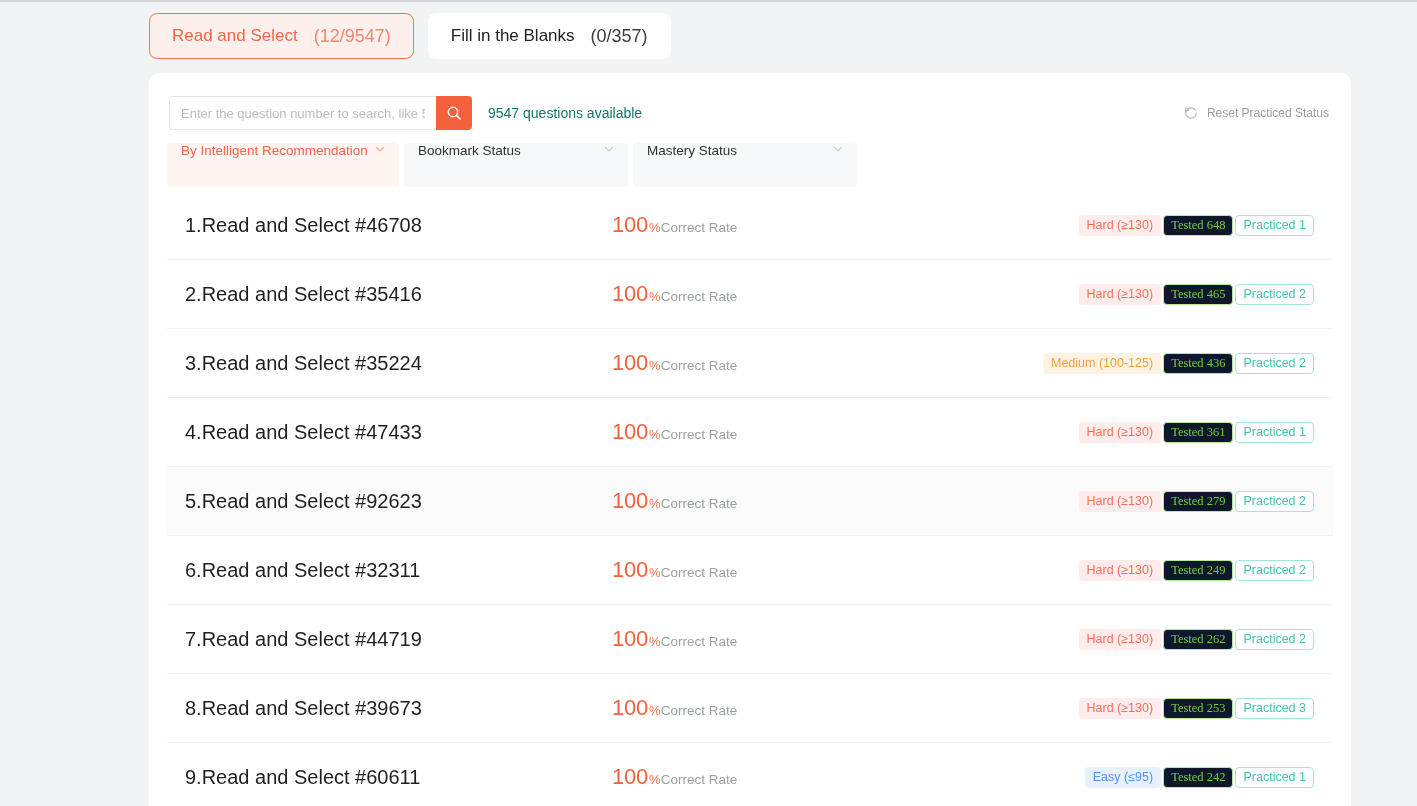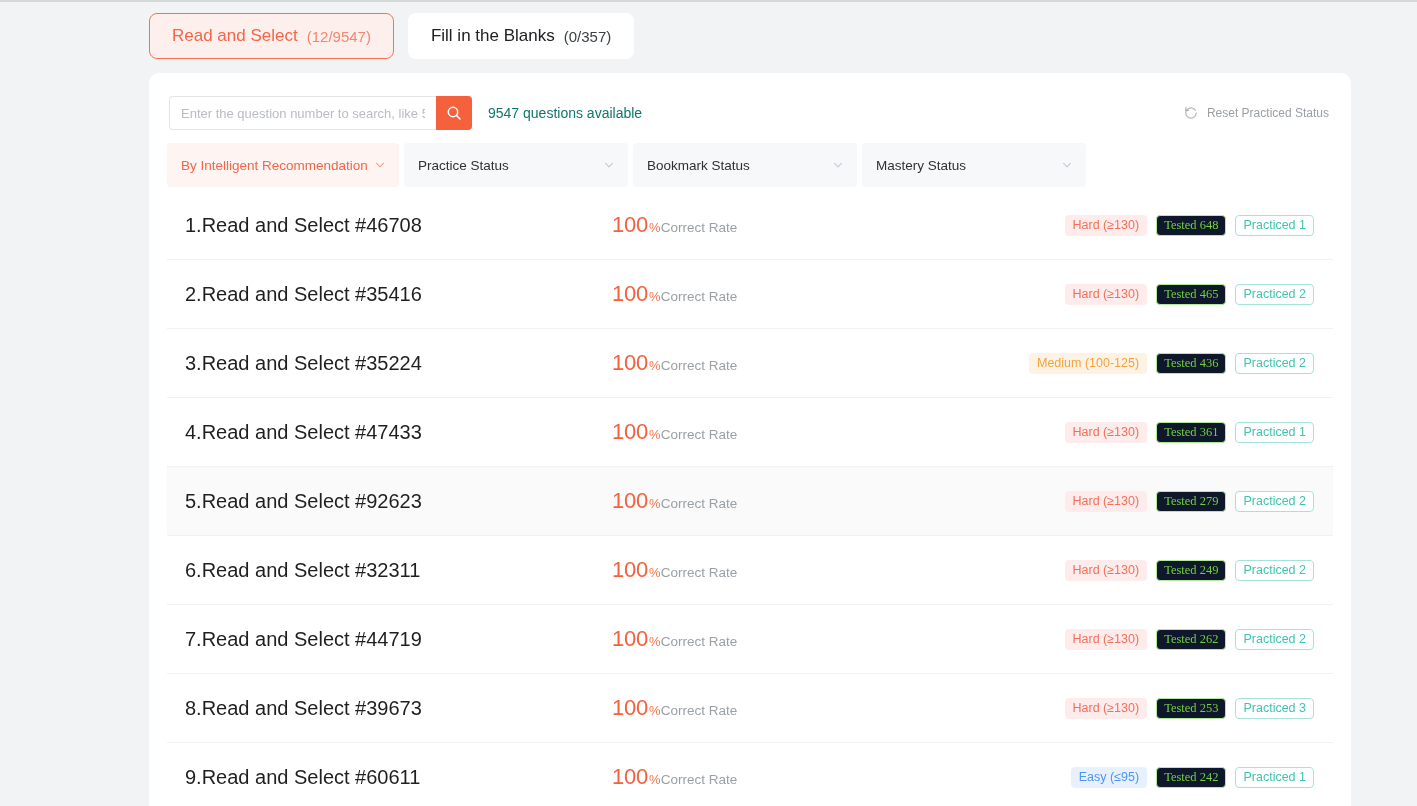--- a/index.html
+++ b/index.html
@@ -45,23 +45,23 @@
     cursor: pointer;
     white-space: nowrap;
   }
 
   .tab-label {
     font-size: 17px;
     color: #202124;
   }
 
   .tab-count {
-    font-size: 15px;
+    font-size: 18px;
     color: #3c4043;
-    margin-left: 9px;
+    margin-left: 16px;
   }
 
   .tab.active {
     background: #fdf0ec;
     border: 1px solid #f47356;
   }
   .tab.active .tab-label { color: #f4654a; }
   .tab.active .tab-count { color: #f4866e; }
 
   
@@ -147,21 +147,21 @@
     height: 32px;
     display: flex;
     gap: 5px;
   }
 
   .filter {
     height: 44px;
     background: #f7f8fa;
     border-radius: 4px;
     display: flex;
-    align-items: center;
+    align-items: flex-start;
     justify-content: space-between;
     padding: 0 13px 0 14px;
     cursor: pointer;
     font-size: 13.5px;
     color: #303133;
   }
   .filter .caret { color: #c6cad1; display: flex; }
   .filter.f0 { width: 232px; background: #fef4f1; color: #f4654a; }
   .filter.f0 .caret { color: #f3a48f; }
   .filter.f1 { width: 224px; }
@@ -214,21 +214,21 @@
   }
   .rate-label {
     font-size: 13.5px;
     color: #9aa0a6;
   }
 
   .badges {
     margin-left: auto;
     display: flex;
     align-items: center;
-    gap: 9px;
+    gap: 2px;
     padding-right: 19px;
   }
 
   .badge {
     height: 21px;
     border-radius: 4px;
     padding: 0 7px;
     display: flex;
     align-items: center;
     font-size: 12.5px;
@@ -284,28 +284,20 @@
 
   <div class="filter-row">
     <div class="filter f0">
       <span>By Intelligent Recommendation</span>
       <span class="caret">
         <svg width="12" height="12" viewBox="0 0 12 12">
             <polyline points="2.6,4.4 6,7.8 9.4,4.4" fill="none" stroke="currentColor" stroke-width="1.2" stroke-linecap="round" stroke-linejoin="round"></polyline>
           </svg>
       </span>
     </div>
-    <div class="filter f2">
-      <span>Practice Status</span>
-      <span class="caret">
-        <svg width="12" height="12" viewBox="0 0 12 12">
-            <polyline points="2.6,4.4 6,7.8 9.4,4.4" fill="none" stroke="currentColor" stroke-width="1.2" stroke-linecap="round" stroke-linejoin="round"></polyline>
-          </svg>
-      </span>
-    </div>
     <div class="filter f3">
       <span>Bookmark Status</span>
       <span class="caret">
         <svg width="12" height="12" viewBox="0 0 12 12">
             <polyline points="2.6,4.4 6,7.8 9.4,4.4" fill="none" stroke="currentColor" stroke-width="1.2" stroke-linecap="round" stroke-linejoin="round"></polyline>
           </svg>
       </span>
     </div>
     <div class="filter f4">
       <span>Mastery Status</span>

